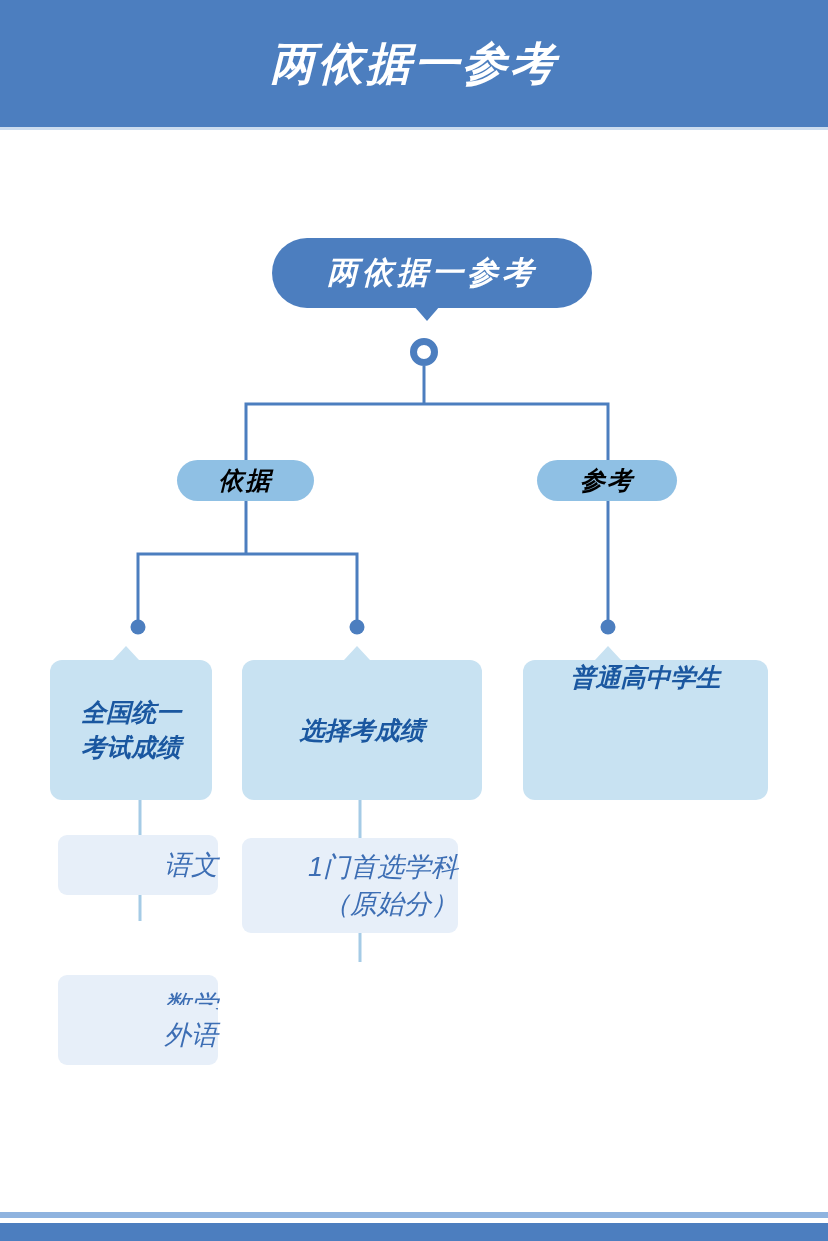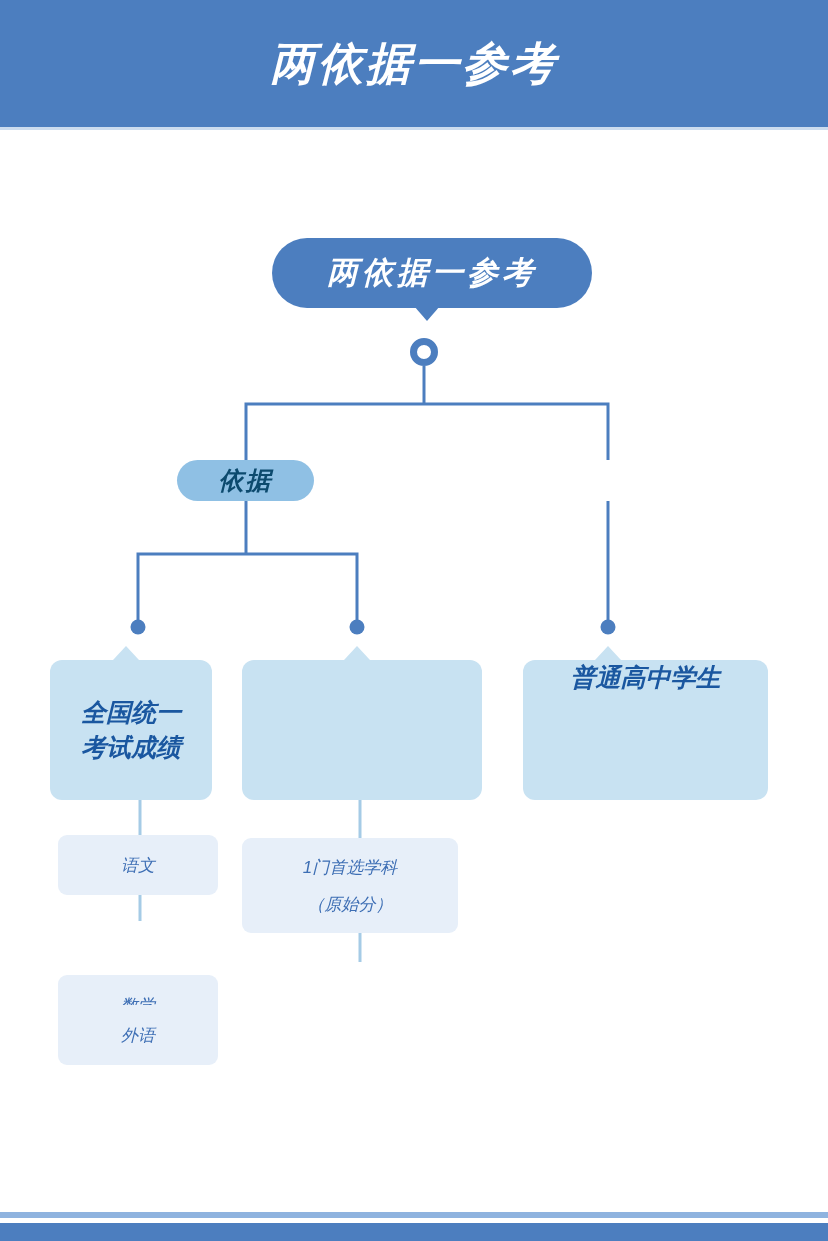--- a/index.html
+++ b/index.html
@@ -44,21 +44,21 @@
     position: absolute; left: 414px; top: 306px; width: 0; height: 0;
     border-left: 13px solid transparent; border-right: 13px solid transparent;
     border-top: 15px solid var(--primary);
   }
 
   
   .pill {
     position: absolute; top: 460px; height: 41px;
     background: var(--pill); border-radius: 21px;
     display: flex; align-items: center; justify-content: center;
-    color: #0c4a6e; font-weight: bold; font-size: 25px; letter-spacing: 2px;
+    color: #000000; font-weight: bold; font-size: 25px; letter-spacing: 2px;
   }
   .pill-basis { left: 177px; width: 137px; }
   .pill-ref   { left: 537px; width: 140px; }
 
   
   .node-box {
     position: absolute; top: 660px; height: 140px;
     background: var(--box); border-radius: 12px;
     display: flex; flex-direction: column; align-items: center; justify-content: center;
     color: var(--text-dark); font-weight: bold; font-size: 25px; line-height: 35px;
@@ -73,22 +73,22 @@
     border-bottom: 14px solid var(--box);
   }
   .node-1 .node-tail { left: 63px; }
   .node-2 .node-tail { left: 102px; }
   .node-3 .node-tail { left: 72px; }
 
   
   .sub-box {
     position: absolute;
     background: var(--subbox); border-radius: 9px;
-    display: flex; flex-direction: column; align-items: center; justify-content: center;
-    color: var(--text-mid); font-size: 17px; line-height: 37px; text-align: center;
+    display: flex; flex-direction: column; align-items: flex-end; justify-content: center;
+    color: var(--text-mid); font-size: 27px; line-height: 37px; text-align: center;
   }
   .sub-c1 { left: 58px; width: 160px; height: 60px; }
   .sub-1a { top: 835px; }
   .sub-1b { top: 975px; }
   .sub-1c { top: 1005px; }
   .sub-c2 { left: 242px; width: 216px; height: 95px; }
   .sub-2a { top: 838px; }
   .sub-2b { top: 962px; }
 
   
@@ -125,29 +125,33 @@
   </svg>
 
   <div class="root-pill">
     <span>两依据一参考</span>
   </div>
   <div class="root-tail"></div>
 
   <div class="pill pill-basis">
     <span>依据</span>
   </div>
+  <div class="pill pill-ref">
+    <span>参考</span>
+  </div>
 
   <div class="node-box node-1">
     <div class="node-tail"></div>
     <div>全国统一</div>
     <div>考试成绩</div>
   </div>
 
   <div class="node-box node-2">
     <div class="node-tail"></div>
+    <div>选择考成绩</div>
   </div>
 
   <div class="node-box node-3">
     <div class="node-tail"></div>
     <div>普通高中学生</div>
   </div>
 
   <div class="sub-box sub-c1 sub-1a">
     <div>语文</div>
   </div>

